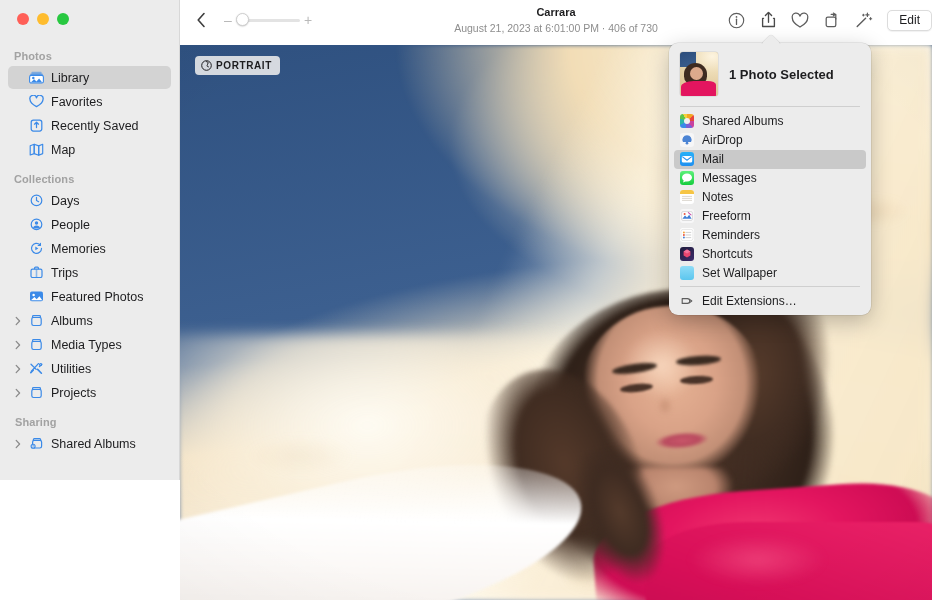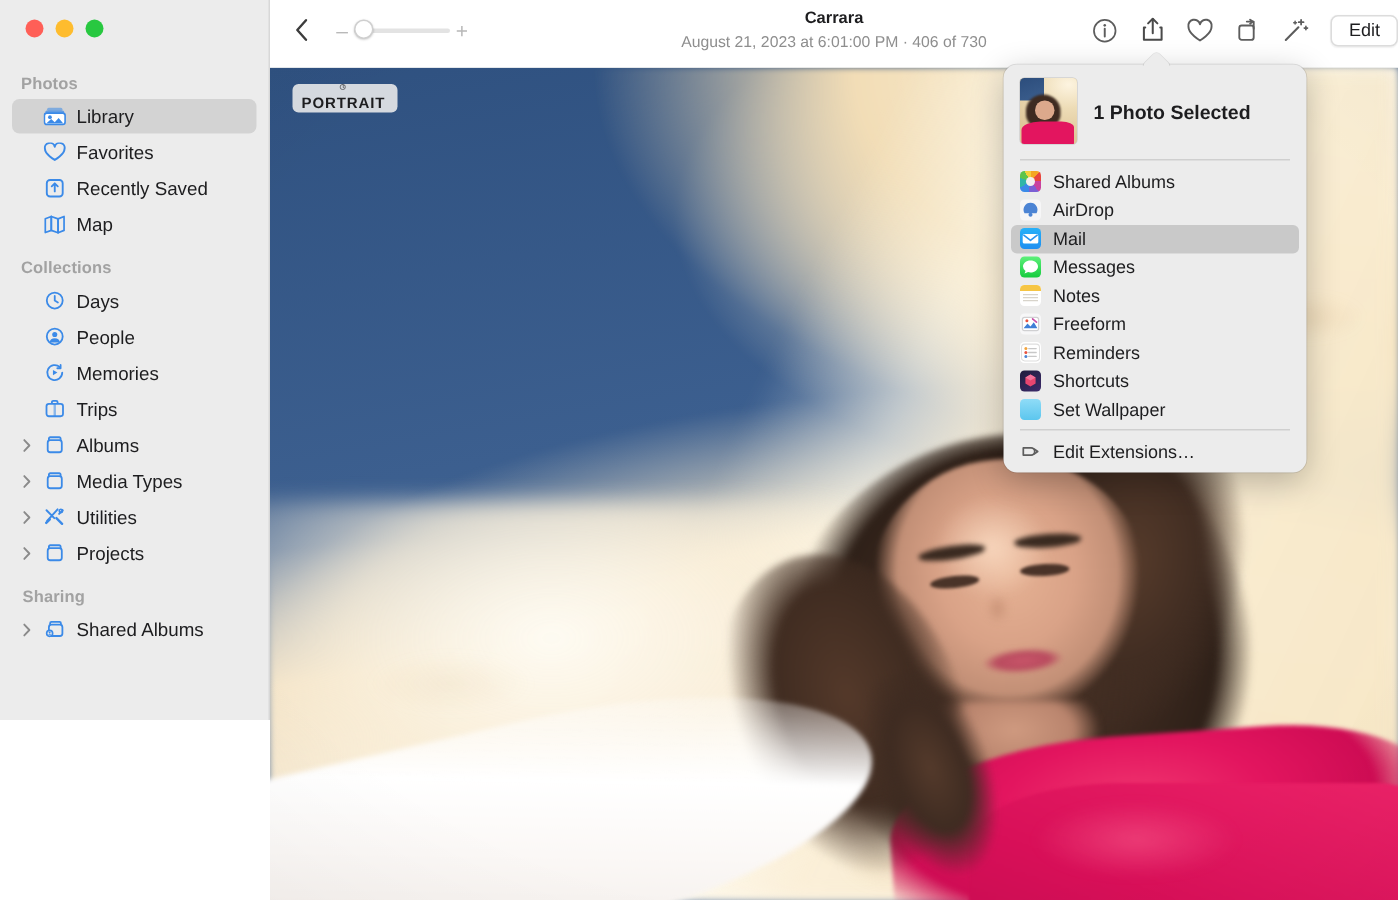--- a/index.html
+++ b/index.html
@@ -248,21 +248,20 @@
   }
 
   .portrait-badge {
     position:absolute; left:15px; top:11px;
     height:19px; padding:0 8px 0 6px;
     display:flex; align-items:center; gap:4px;
     background:rgba(236,236,236,0.88);
     border-radius:4px; z-index:5;
     font-size:10px; font-weight:700; color:#1d1d1f;
     letter-spacing:0.6px;
-    flex-direction:column;
   }
   .portrait-badge svg { display:block; }
 
   
   #share-popover {
     position:absolute; left:669px; top:43px;
     width:202px;
     background:#ececec;
     border-radius:9px;
     box-shadow:0 6px 22px rgba(0,0,0,0.24), 0 0 0 0.5px rgba(0,0,0,0.13);
@@ -423,20 +422,30 @@
         <span class="ic">
           <svg width="15" height="13" viewBox="0 0 15 13">
               <rect x="2" y="3.2" width="11" height="8.3" rx="1.6" fill="none" stroke="#3b8ae8" stroke-width="1.2"></rect>
               <path d="M5.6 3.2V2.1a.9.9 0 0 1 .9-.9h2a.9.9 0 0 1 .9.9v1.1" fill="none" stroke="#3b8ae8" stroke-width="1.2"></path>
               <rect x="6.7" y="3.2" width="1.6" height="8.3" fill="#3b8ae8" opacity="0.55"></rect>
             </svg>
         </span>
         <span class="lbl">Trips</span>
       </div>
 
+      <div class="sb-item nochild">
+        <span class="ic">
+          <svg width="15" height="13" viewBox="0 0 15 13">
+              <rect x="1" y="1.6" width="13" height="9.6" rx="1.8" fill="#3b8ae8"></rect>
+              <circle cx="4.6" cy="4.9" r="1.25" fill="#fff"></circle>
+              <path d="M2 10.3l3.4-3.2 2.3 2.2 2.7-3 2.9 4z" fill="#fff"></path>
+            </svg>
+        </span>
+        <span class="lbl">Featured Photos</span>
+      </div>
 
       <div class="sb-item">
         <span class="tw">
           <svg width="8" height="10" viewBox="0 0 8 10">
               <path d="M2.2 1.4L5.6 5l-3.4 3.6" fill="none" stroke="#8a8a8a" stroke-width="1.25" stroke-linecap="round" stroke-linejoin="round"></path>
             </svg>
         </span>
         <span class="ic">
           <svg width="15" height="13" viewBox="0 0 15 13">
               <rect x="2.8" y="3.4" width="9.4" height="8.1" rx="1.7" fill="none" stroke="#3b8ae8" stroke-width="1.2"></rect>

